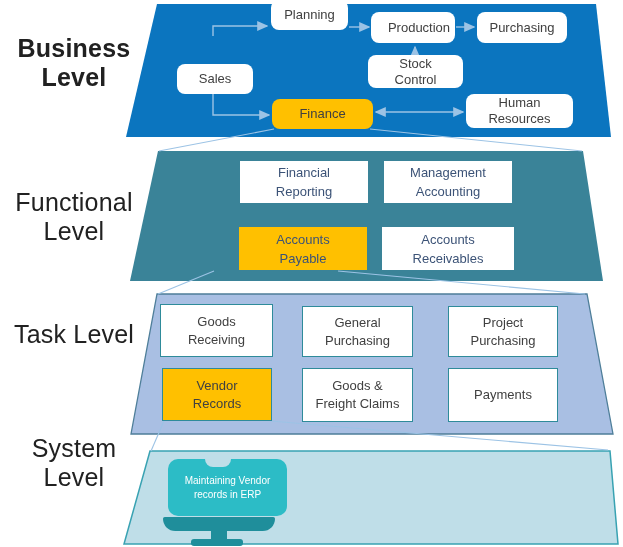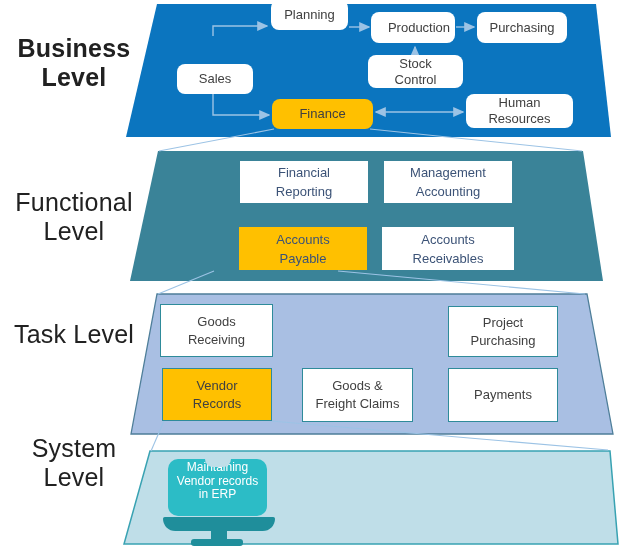--- a/index.html
+++ b/index.html
@@ -14,24 +14,24 @@
   }
   .node{
     position:absolute;display:flex;align-items:center;justify-content:center;
     text-align:center;box-sizing:border-box;background:#fff;
   }
   .bbox{border-radius:8px;color:#404040;font-size:13px;line-height:16px;}
   .fbox{color:var(--navy-text,#3C5377);font-size:13px;line-height:19px;margin-left:27px;}
   .tbox{border:1.5px solid var(--task-box-border,#2E8B9A);color:#404040;font-size:13px;line-height:18px;}
   .orange{background:var(--highlight,#FFC000);}
   .screen{
-    position:absolute;left:168px;top:459px;width:99px;height:57px;
+    position:absolute;left:168px;top:459px;width:119px;height:57px;
     background:var(--screen-teal,#2CBCC6);border-radius:10px;
-    display:flex;align-items:flex-start;justify-content:center;text-align:center;
-    color:#fff;font-size:12px;line-height:13.5px;padding:2px 4px;box-sizing:border-box;
+    display:flex;align-items:center;justify-content:center;text-align:center;
+    color:#fff;font-size:10px;line-height:13.5px;padding:2px 4px;box-sizing:border-box;
   }
   .notch{
     position:absolute;left:205px;top:459px;width:26px;height:8px;
     background:var(--system-fill,#BFDEE8);border-radius:0 0 9px 9px;
   }
   .stand-base{
     position:absolute;left:163px;top:517px;width:112px;height:14px;
     background:var(--stand-teal,#1F8E9B);border-radius:2px 2px 14px 14px;
   }
   .stand-stem{
@@ -94,20 +94,21 @@
   <div class="node bbox" style="left:368px;top:55px;width:95px;height:33px;padding:0 10px;">Stock Control</div>
   <div class="node bbox orange" style="left:272px;top:99px;width:101px;height:30px;">Finance</div>
   <div class="node bbox" style="left:466px;top:94px;width:107px;height:34px;padding:0 12px;">Human Resources</div>
 
   <div class="node fbox" style="left:213px;top:161px;width:128px;height:42px;padding:0 14px;">Financial Reporting</div>
   <div class="node fbox" style="left:357px;top:161px;width:128px;height:42px;padding:0 14px;">Management Accounting</div>
   <div class="node fbox orange" style="left:212px;top:227px;width:128px;height:43px;padding:0 14px;">Accounts Payable</div>
   <div class="node fbox" style="left:355px;top:227px;width:132px;height:43px;padding:0 14px;">Accounts Receivables</div>
 
   <div class="node tbox" style="left:160px;top:304px;width:113px;height:53px;padding:0 12px;">Goods Receiving</div>
+  <div class="node tbox" style="left:302px;top:306px;width:111px;height:51px;padding:0 10px;">General Purchasing</div>
   <div class="node tbox" style="left:448px;top:306px;width:110px;height:51px;padding:12px 10px;">Project Purchasing</div>
   <div class="node tbox orange" style="left:162px;top:368px;width:110px;height:53px;padding:0 14px;">Vendor Records</div>
   <div class="node tbox" style="left:302px;top:368px;width:111px;height:54px;padding:0 10px;">Goods &amp; Freight Claims</div>
   <div class="node tbox" style="left:448px;top:368px;width:110px;height:54px;padding:0 10px;">Payments</div>
 
   <div>
     <div class="screen">
       <span>Maintaining Vendor records in ERP</span>
     </div>
     <div class="notch"></div>

